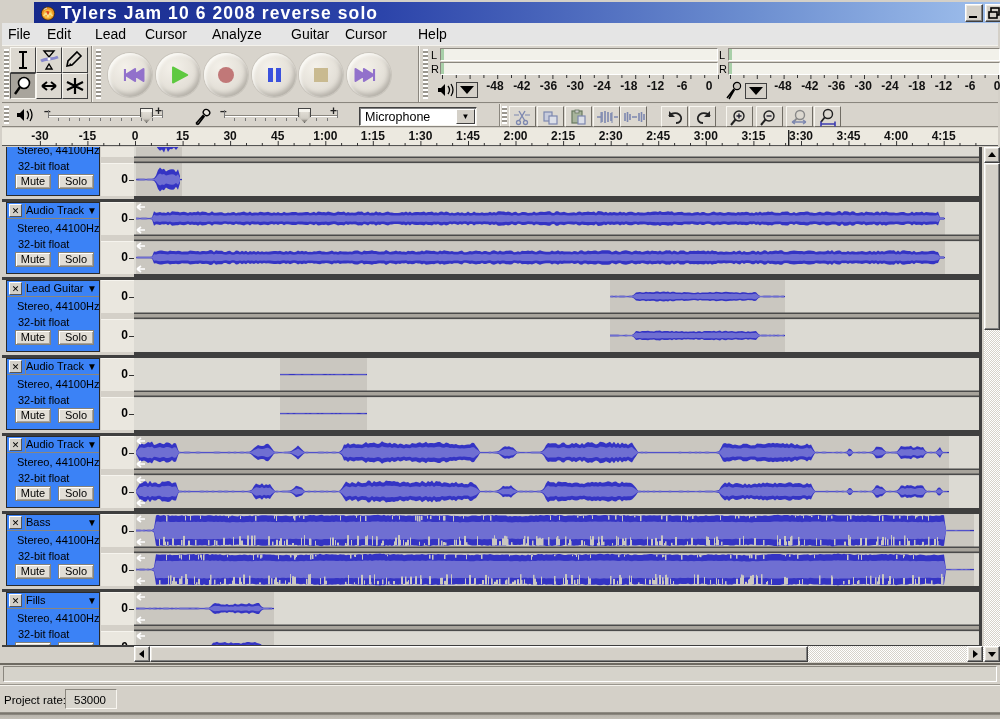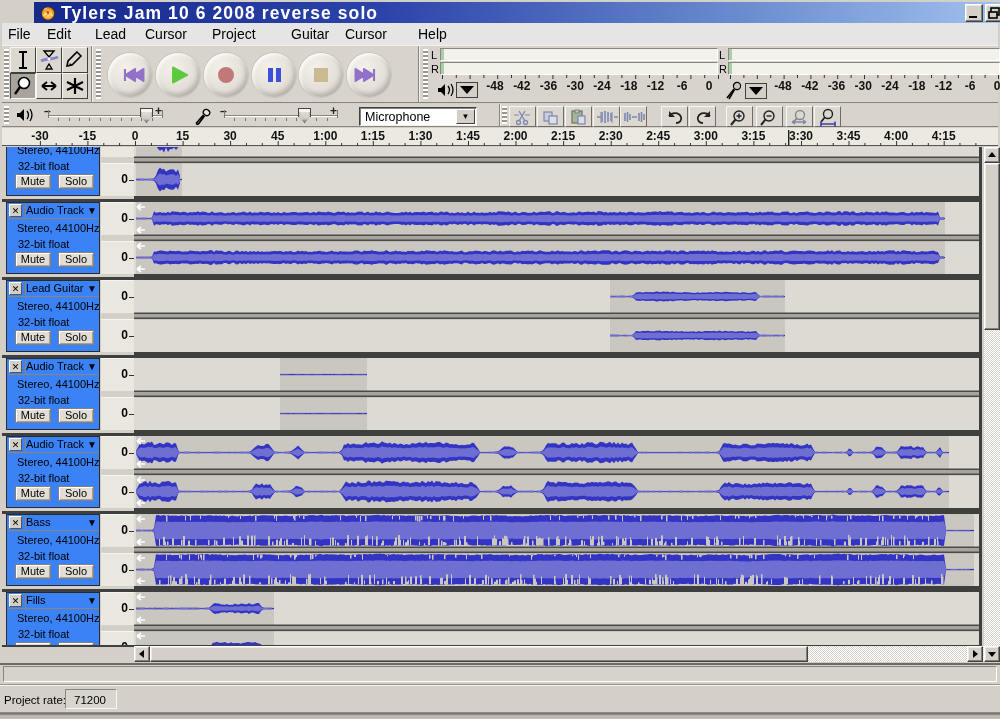--- a/index.html
+++ b/index.html
@@ -134,21 +134,21 @@
  <div class="wbtn" style="left:976px;width:21px"><svg width="19" height="16">
         <path d="M5 4 L13 12 M13 4 L5 12" stroke="#000" stroke-width="1.8"></path>
       </svg></div>
 </div>
 
 <div id="menu">
  <span style="left:6px">File</span>
     <span style="left:45px">Edit</span>
     <span style="left:93px">Lead</span>
  <span style="left:143px">Cursor</span>
-    <span style="left:210px">Project</span>
+    <span style="left:210px">Analyze</span>
     <span style="left:289px">Guitar</span>
  <span style="left:343px">Cursor</span>
     <span style="left:416px">Help</span>
 </div>
 
 <div id="tb1">
  <div class="grip" style="left:2px;top:3px;height:50px"></div>
 
  <div class="tool" style="left:8px;top:1px"><svg width="24" height="24">
         <path d="M8 4 h8 M12 4 v16 M8 20 h8" stroke="#000" stroke-width="2" fill="none"></path>
@@ -1380,16 +1380,16 @@
         <path d="M10 7 L5 3 V11 z" fill="#000"></path>
       </svg>
     </div>
 </div>
 
 <div id="botline"></div>
 <div id="emptybar"></div>
 <div id="status">
  <span class="lab">Project rate:</span>
  <div class="sunk" style="left:65px;width:52px">
-      <span style="position:absolute;left:8px;top:4px">71200</span>
+      <span style="position:absolute;left:8px;top:4px">53000</span>
     </div>
 </div>
 <div id="bstrip"></div>
 
 </body></html>

